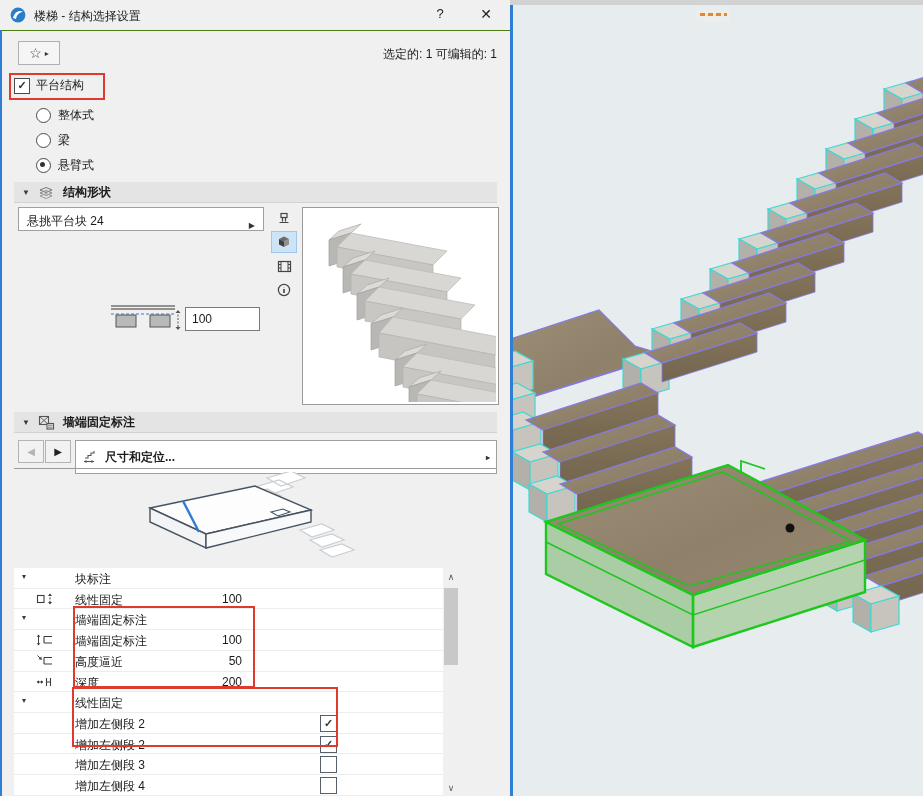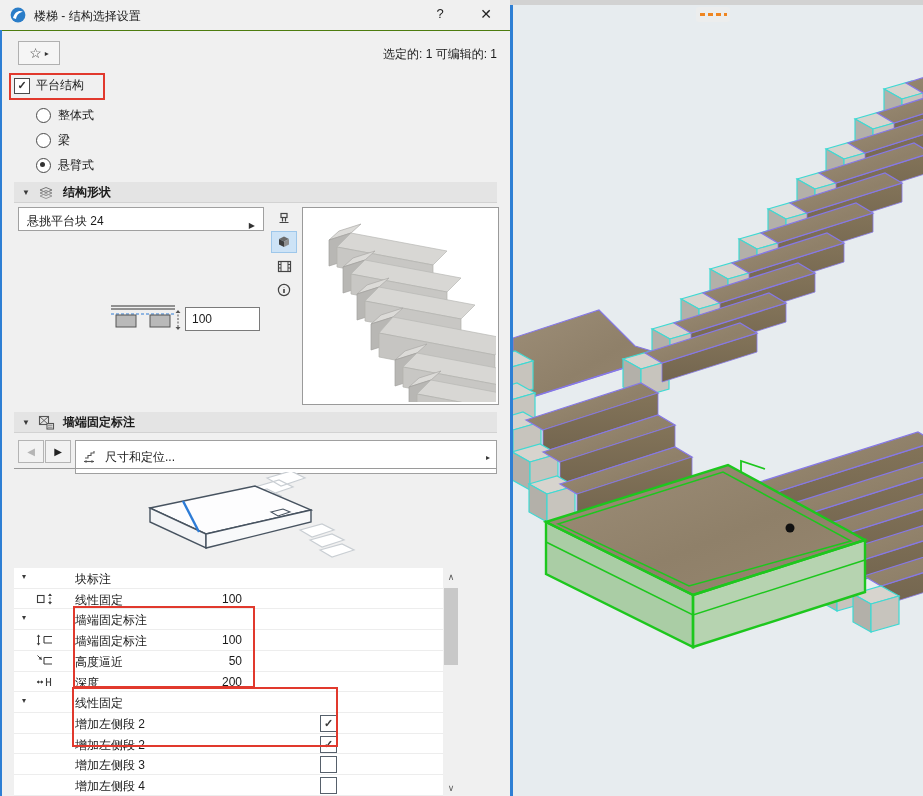--- a/index.html
+++ b/index.html
@@ -31,21 +31,21 @@
             display:flex;align-items:flex-end;box-sizing:border-box;padding:0 8px;gap:46px;}
   .dd-arrow{margin-left:auto;font-size:8px;color:#333;}
   .icon-btn{left:271px;width:26px;height:22px;display:flex;align-items:center;justify-content:center;}
   .icon-btn.sel{background:#cde3f6;border:1px solid #9ec7ea;box-sizing:border-box;}
   .preview{left:302px;top:207px;width:195px;height:196px;background:#fff;border:1px solid #9a9a9a;}
   .thick-input{left:185px;top:307px;width:75px;height:24px;background:#fff;border:1px solid #7a7a7a;
                box-sizing:border-box;display:flex;align-items:center;padding:0 6px;}
   .navbtn{top:440px;width:26px;height:23px;background:#f2f2f2;border:1px solid #b4b4b4;box-sizing:border-box;
           display:flex;align-items:center;justify-content:center;font-size:10px;}
   .nav-dd{left:75px;top:440px;width:422px;height:23px;background:#fff;border:1px solid #a0a0a0;box-sizing:border-box;
-          display:flex;align-items:center;gap:7px;padding:16px 6px;font-weight:normal;}
+          display:flex;align-items:center;gap:7px;padding:16px 6px;font-weight:bold;}
   .sepline{left:14px;top:468px;width:483px;height:1px;background:#9a9a9a;}
   
   .ptable{left:14px;top:568px;width:429px;height:228px;background:#fff;overflow:hidden;}
   .t-row{height:20.73px;box-sizing:border-box;border-bottom:1px solid #ededed;position:relative;
          display:flex;align-items:center;}
   .t-exp{position:absolute;left:8px;top:4px;font-size:8px;color:#3a3a3a;}
   .t-ico{position:absolute;left:22px;top:3px;}
   .t-lab{position:absolute;left:61px;top:3px;white-space:nowrap;}
   .t-row.group .t-lab{font-weight:normal;}
   .t-val{position:absolute;left:140px;top:3px;width:88px;text-align:right;}

